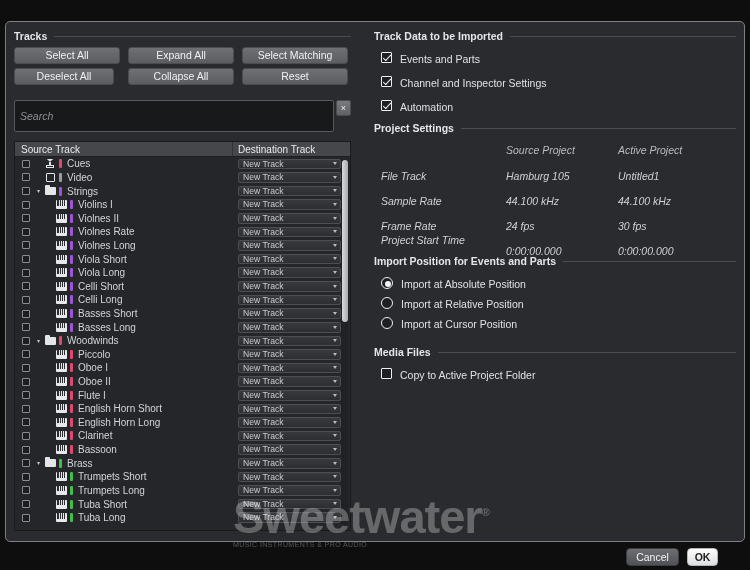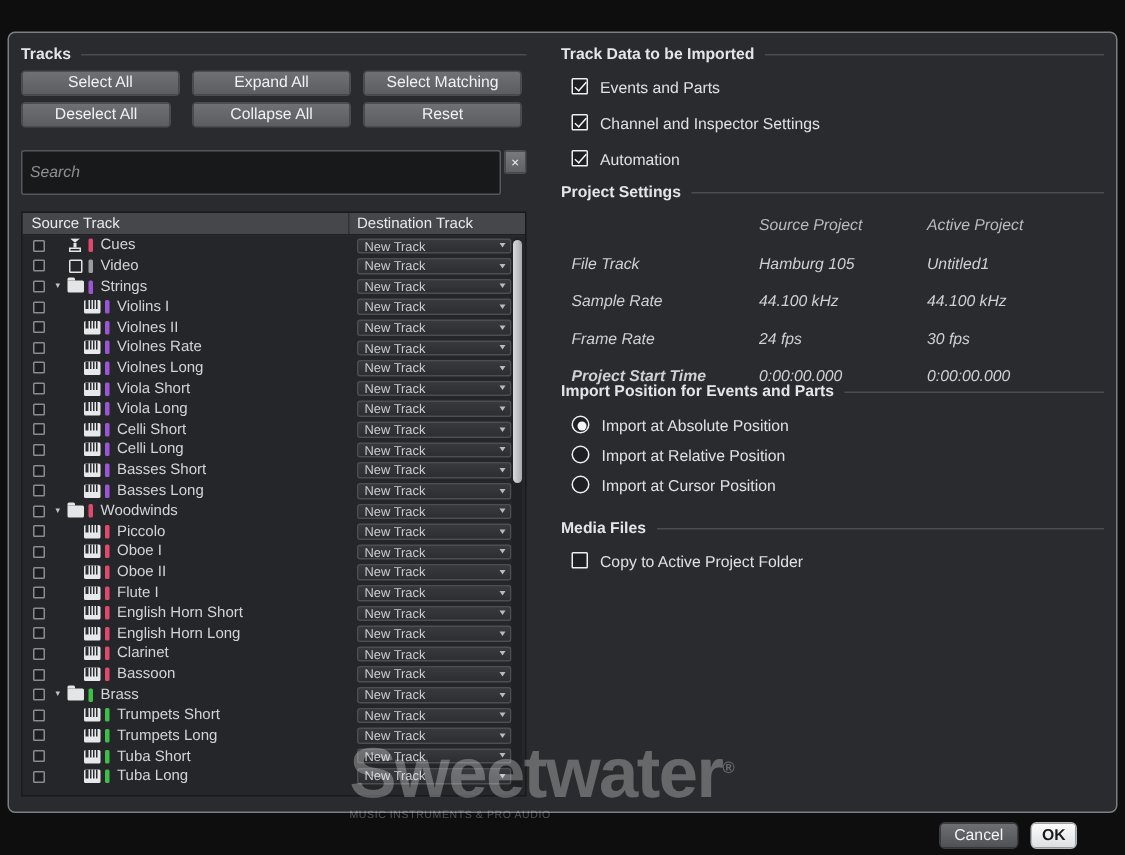--- a/index.html
+++ b/index.html
@@ -46,24 +46,24 @@
     background:linear-gradient(#6e7074,#5b5d61);
     border:1px solid #4a4c50;
     color:#f0f1f3; font-size:10.5px;
     line-height:15px; text-align:center;
     cursor:default; user-select:none;
   }
 
   
   .search-wrap{ position:absolute; left:13px; top:99px; width:337px; height:16px; }
   .search-in{
-    position:absolute; left:0; top:0; width:320px; height:16px;
+    position:absolute; left:0; top:0; width:320px; height:32px;
     background:#18191b; border:1px solid #55575b; border-radius:2px;
     color:#bfc1c5; font-size:10.5px; font-style:italic;
-    padding:14px 5px; outline:none;
+    padding:0 5px; outline:none;
     font-family:"Liberation Sans", sans-serif;
   }
   .search-in::placeholder{ color:#8e9094; font-style:italic; }
   .search-clear{
     position:absolute; right:0; top:0; width:15px; height:16px;
     background:linear-gradient(#77797d,#5f6165);
     border:1px solid #4a4c50; border-radius:2px;
     font-size:9px; color:#eceef0; text-align:center; line-height:14px;
     cursor:default;
   }
@@ -635,21 +635,21 @@
         <div class="pi dim" style="left: 612px; top: 122px;">Active Project</div>
         <div class="pi" style="left: 375px; top: 148px;">File Track</div>
         <div class="pi" style="left: 500px; top: 148px;">Hamburg 105</div>
         <div class="pi" style="left: 612px; top: 148px;">Untitled1</div>
         <div class="pi" style="left: 375px; top: 173px;">Sample Rate</div>
         <div class="pi" style="left: 500px; top: 173px;">44.100 kHz</div>
         <div class="pi" style="left: 612px; top: 173px;">44.100 kHz</div>
         <div class="pi" style="left: 375px; top: 198px;">Frame Rate</div>
         <div class="pi" style="left: 500px; top: 198px;">24 fps</div>
         <div class="pi" style="left: 612px; top: 198px;">30 fps</div>
-        <div class="pi" style="left: 375px; top: 223px; font-weight: bold;">Project Start Time</div>
+        <div class="pi" style="left: 375px; top: 212px;">Project Start Time</div>
         <div class="pi" style="left: 500px; top: 223px;">0:00:00.000</div>
         <div class="pi" style="left: 612px; top: 223px;">0:00:00.000</div>
       </div>
 
     <div class="sect" style="left:368px; top:233px; width:362px;">
       <span class="lbl">Import Position for Events and Parts</span>
       <span class="rule"></span>
     </div>
     <div id="import-position-options">
         <div class="rad on" style="left: 375px; top: 255px;"></div>

